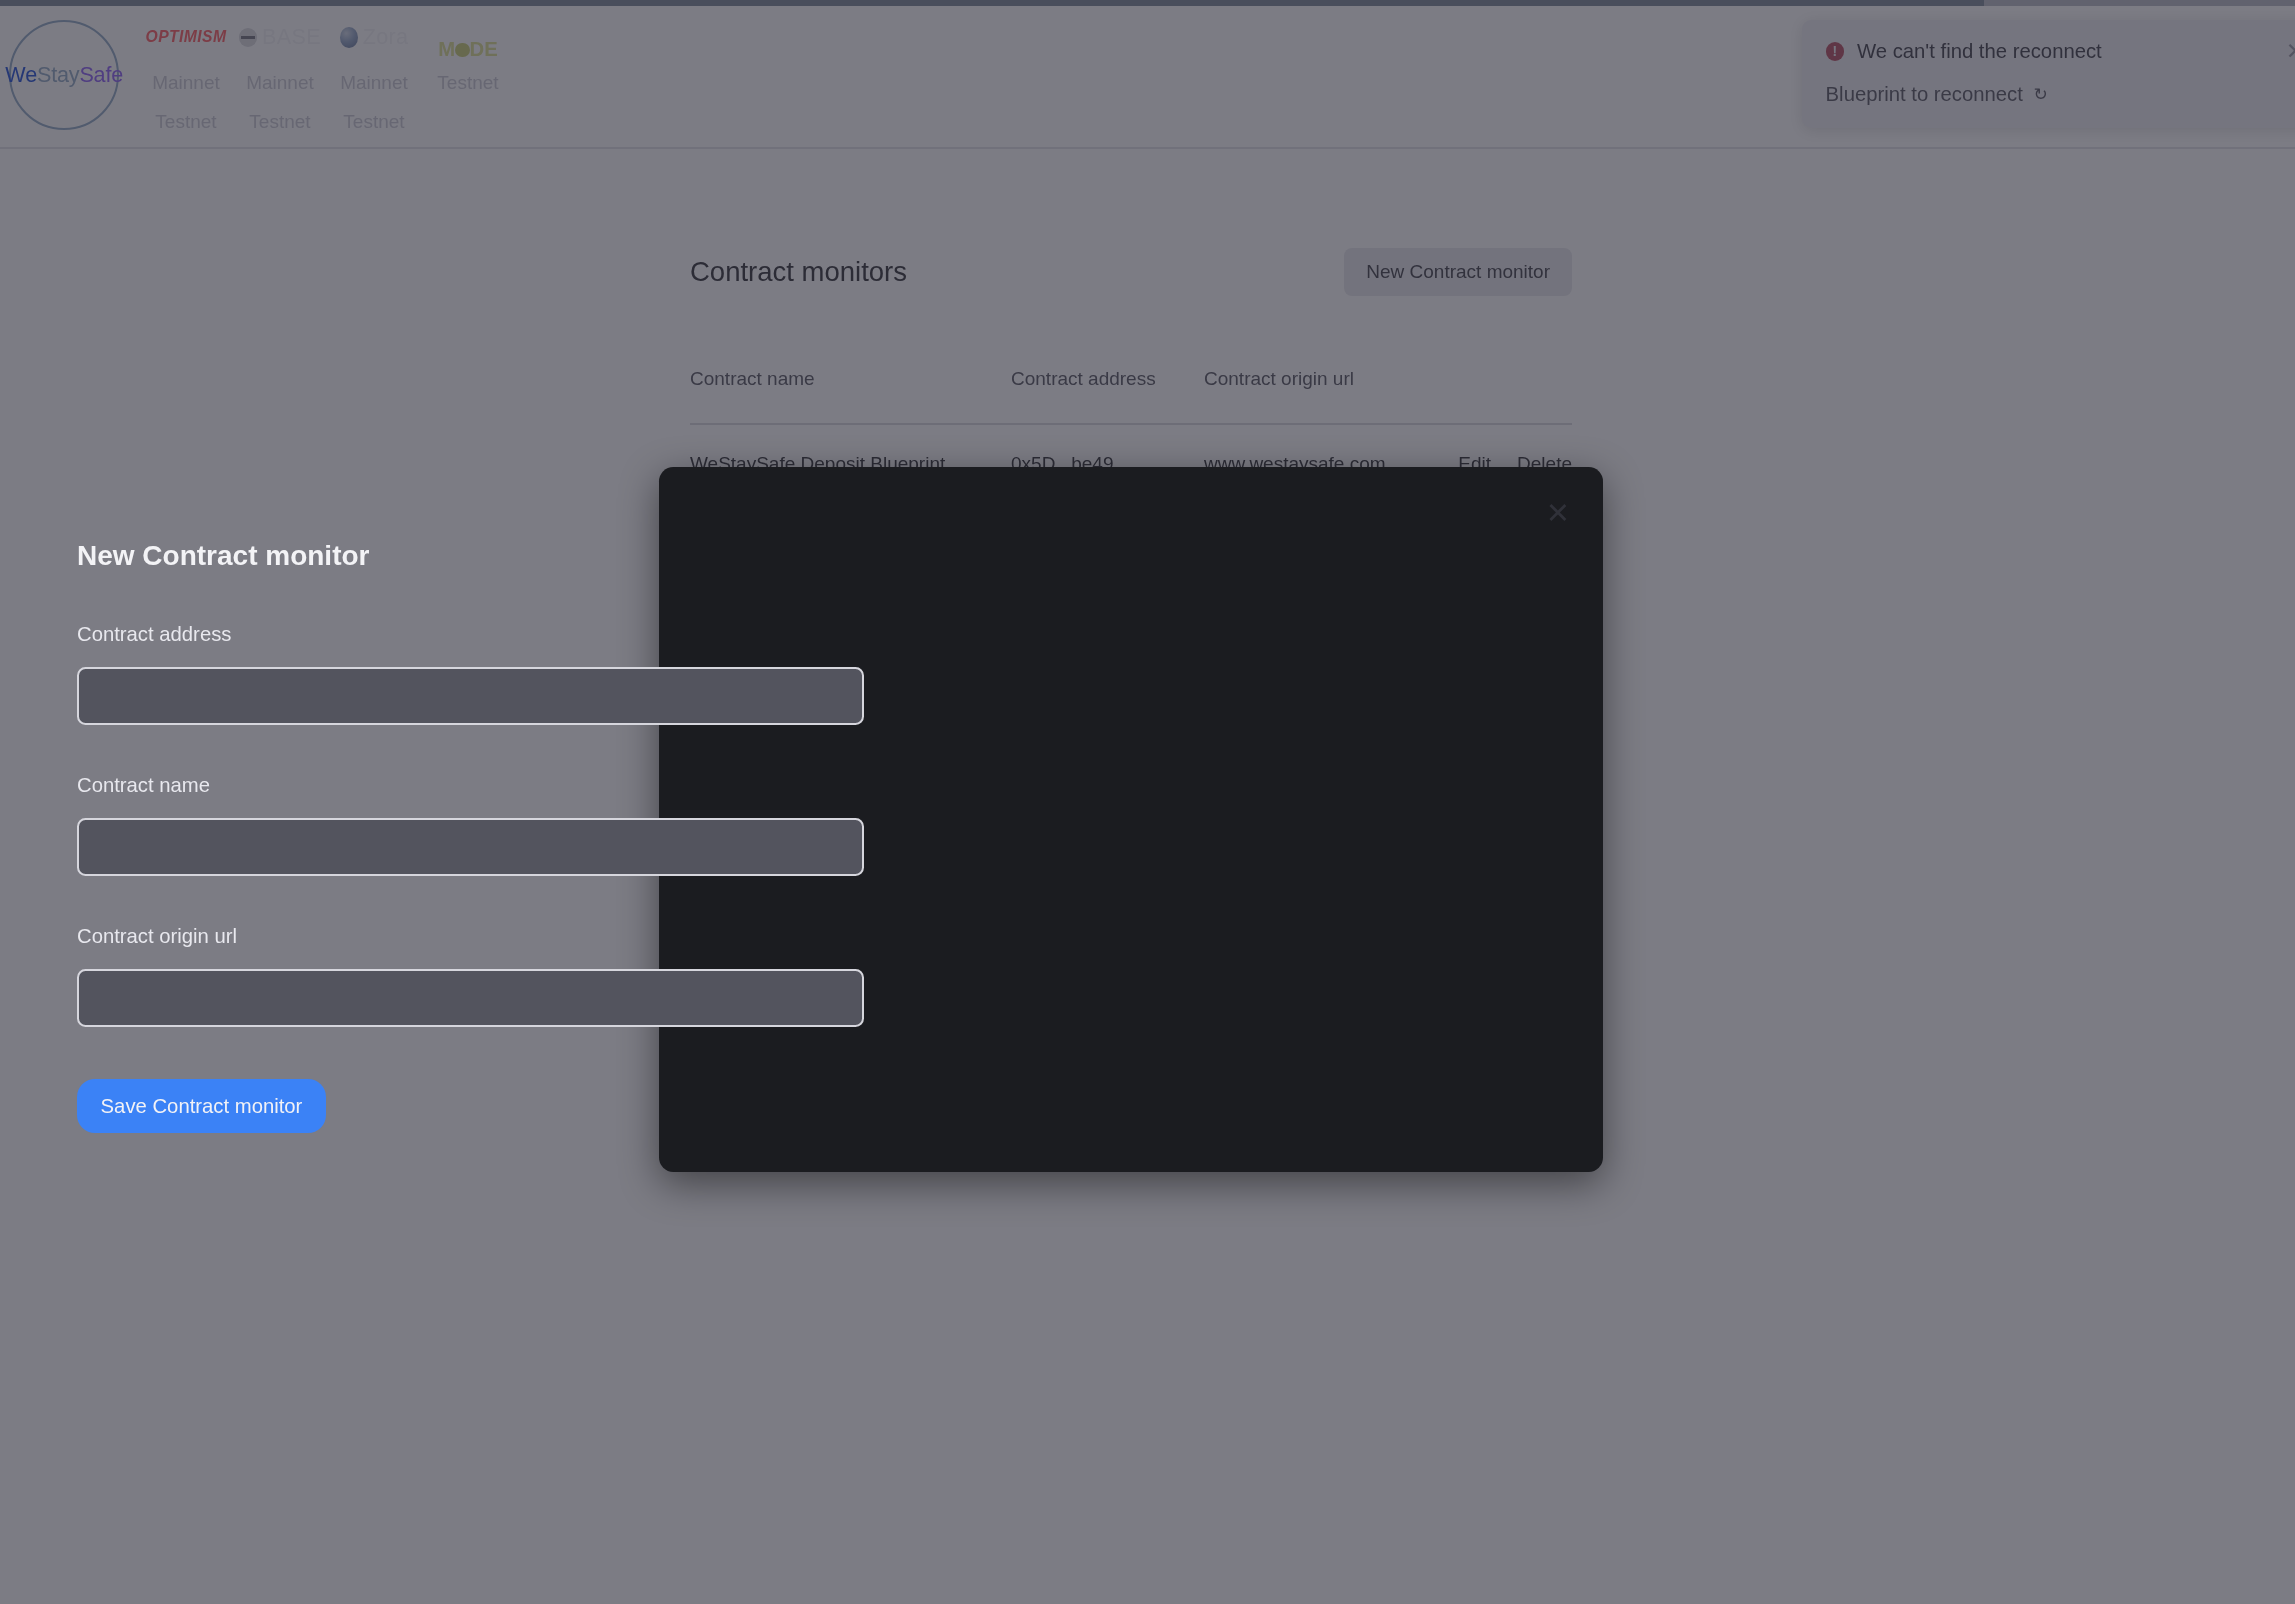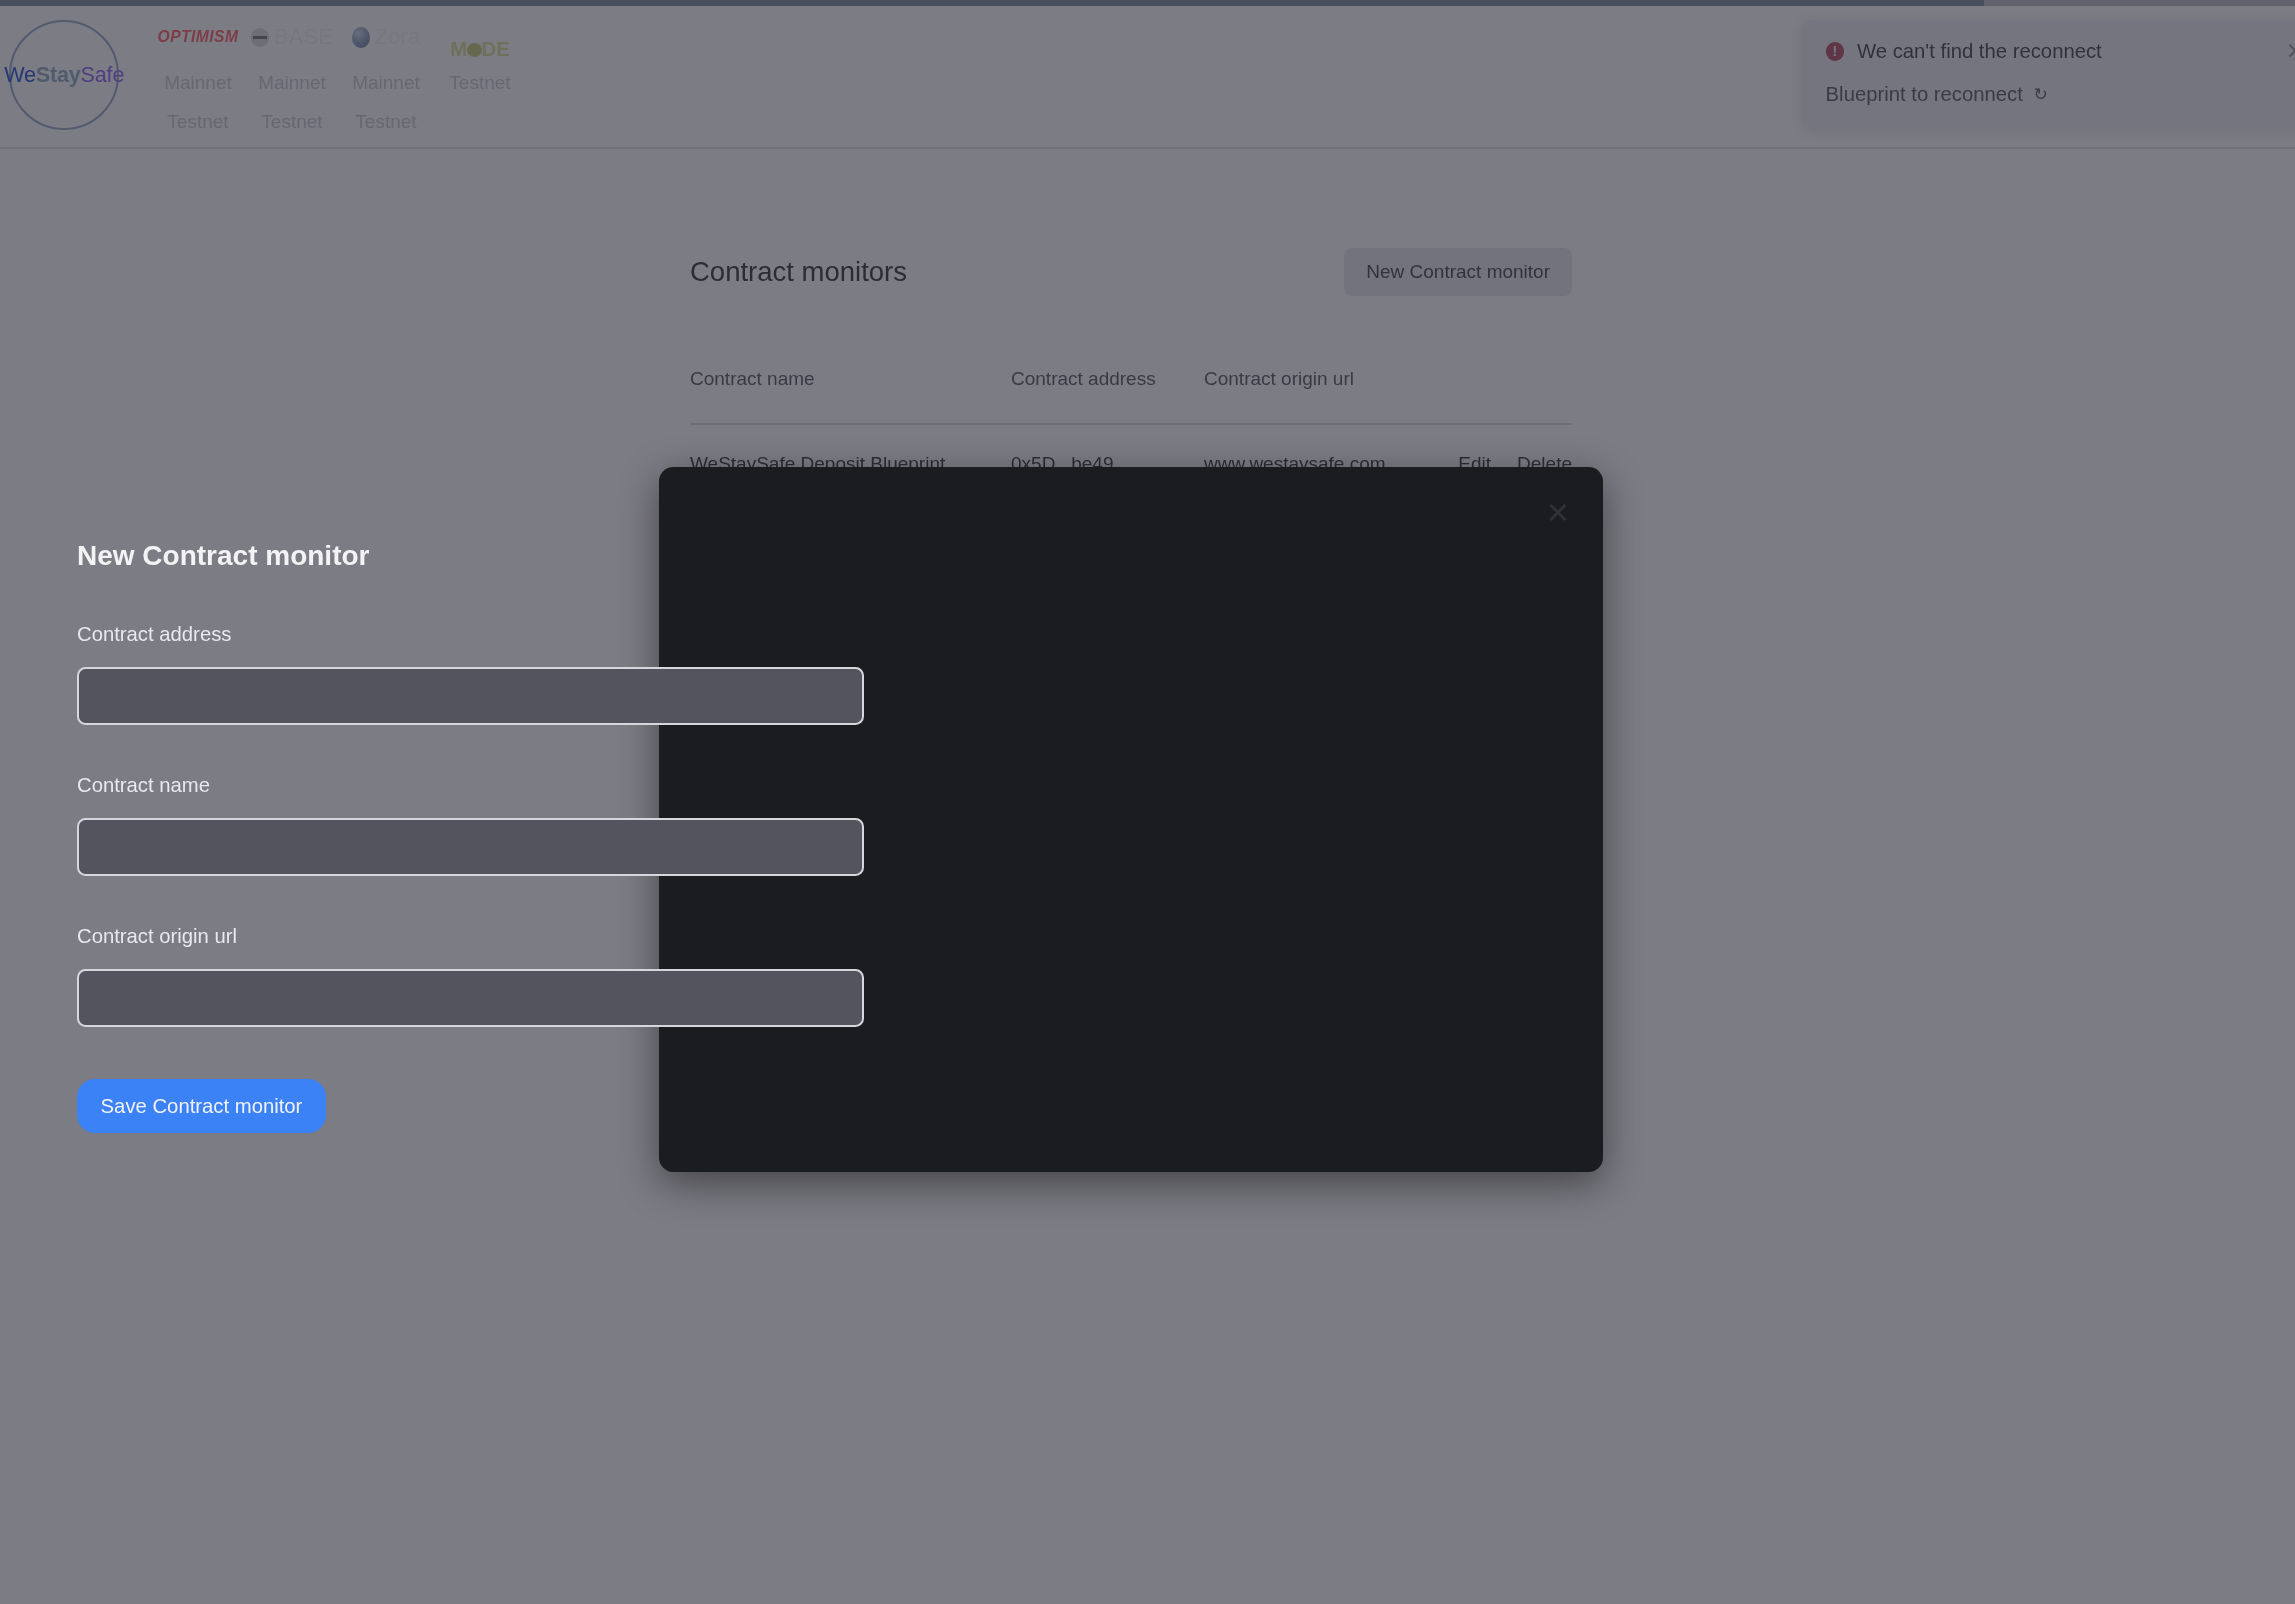--- a/index.html
+++ b/index.html
@@ -58,27 +58,27 @@
     border:2px solid #8fa8c4;
   }
   .logo-text {
     position:relative;
     font-size:21.6px;
     letter-spacing:-0.2px;
     white-space:nowrap;
     z-index:2;
   }
   .logo-text .w1 { color:#1d4ed8; }
-  .logo-text .w2 { color:#8fa8c4;font-weight:bold; }
+  .logo-text .w2 { color:#8fa8c4; }
   .logo-text .w3 { color:#8b5cf6; }
 
   
   .chains {
     position:absolute;
-    left:151px; top:13px;
+    left:139px; top:13px;
     display:flex;
     gap:0px;
   }
   .chain-col {
     width:94px;
     display:flex;
     flex-direction:column;
     align-items:center;
   }
   .chain-logo {

